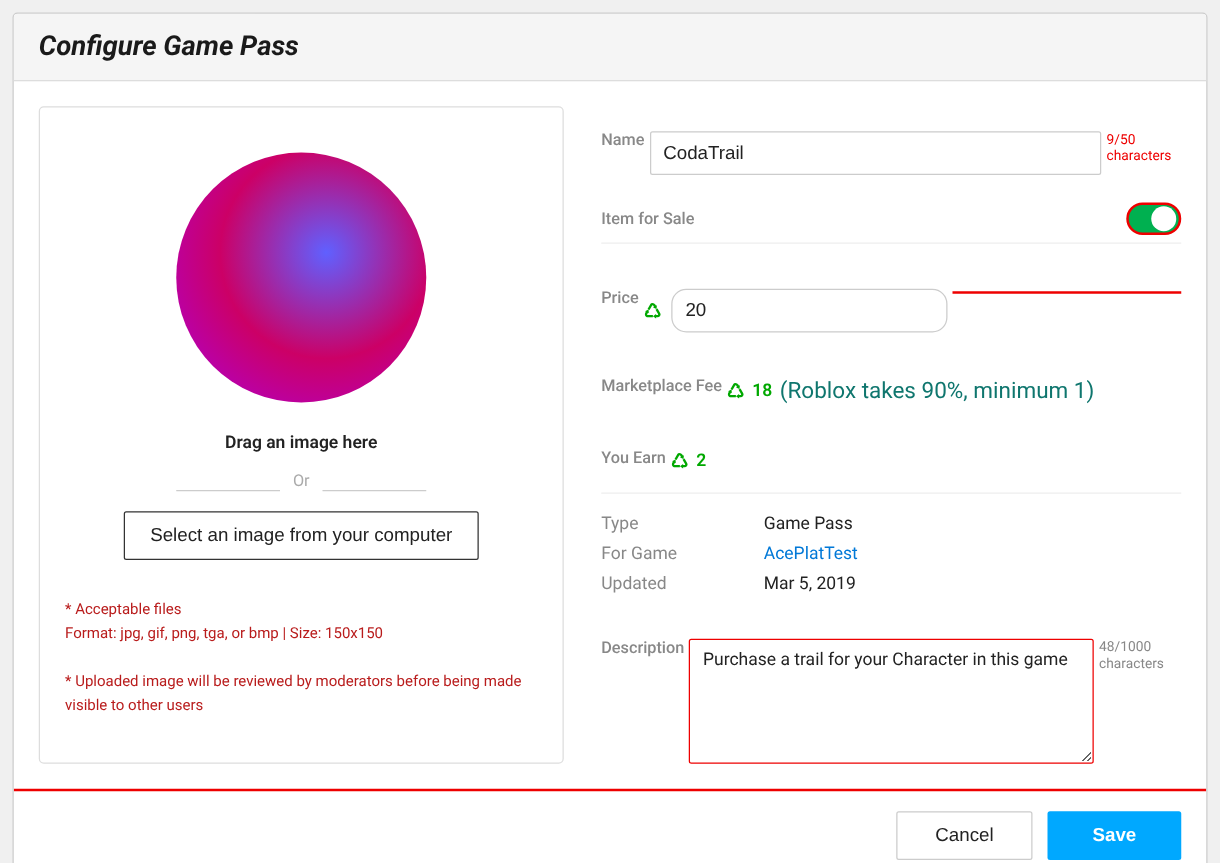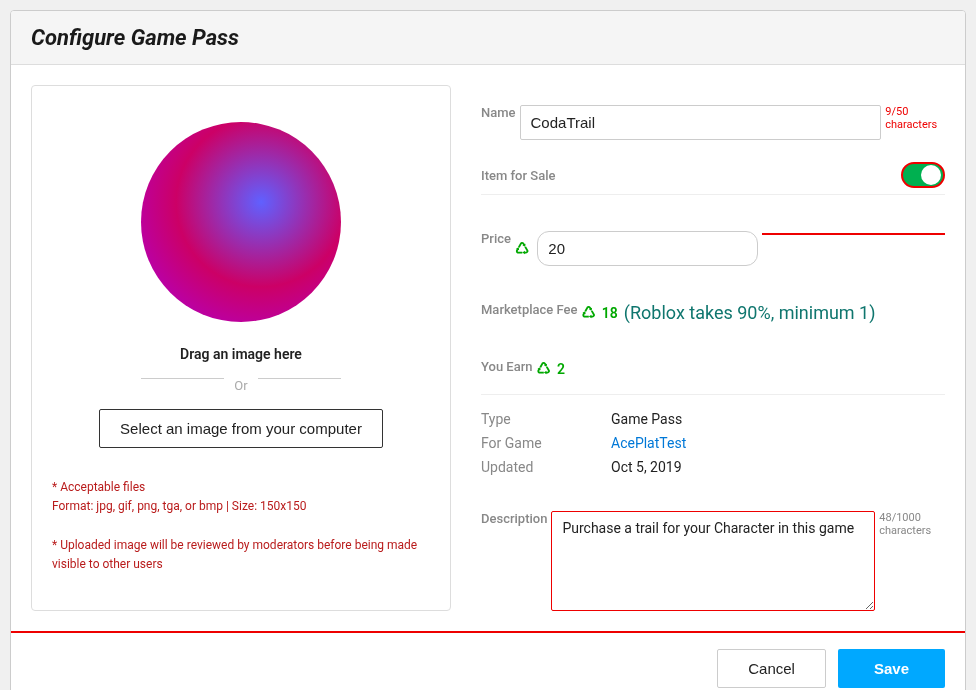--- a/index.html
+++ b/index.html
@@ -57,21 +57,21 @@
       margin-bottom: 24px;
     }
     .drag-text {
       font-size: 14px;
       font-weight: 600;
       color: #222;
       margin-bottom: 16px;
     }
     .or-divider {
       display: flex;
-      align-items: flex-start;
+      align-items: flex-end;
       width: 200px;
       gap: 10px;
       margin-bottom: 16px;
       color: #aaa;
       font-size: 13px;
     }
     .or-divider::before, .or-divider::after {
       content: '';
       flex: 1;
       height: 1px;
@@ -322,21 +322,21 @@
       <hr class="section-divider">
 
       <div class="meta-grid">
         <span class="meta-label">Type</span>
         <span class="meta-value">Game Pass</span>
 
         <span class="meta-label">For Game</span>
         <span class="meta-link">AcePlatTest</span>
 
         <span class="meta-label">Updated</span>
-        <span class="meta-value">Oct 5, 2019</span>
+        <span class="meta-value">Mar 5, 2019</span>
       </div>
 
       <div class="field-group">
         <label class="field-label">Description</label>
         <textarea class="description-textarea" style="">Purchase a trail for your Character in this game</textarea>
         <span class="desc-char-count">48/1000 characters</span>
       </div>
 
     </div>
   </div>

